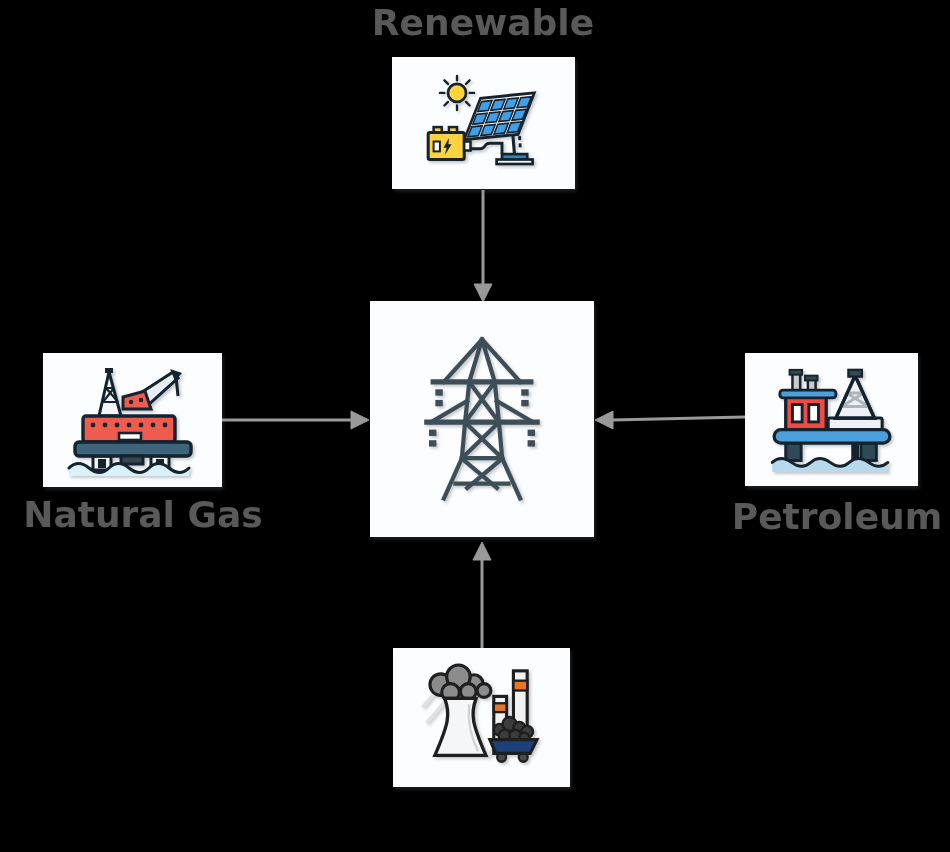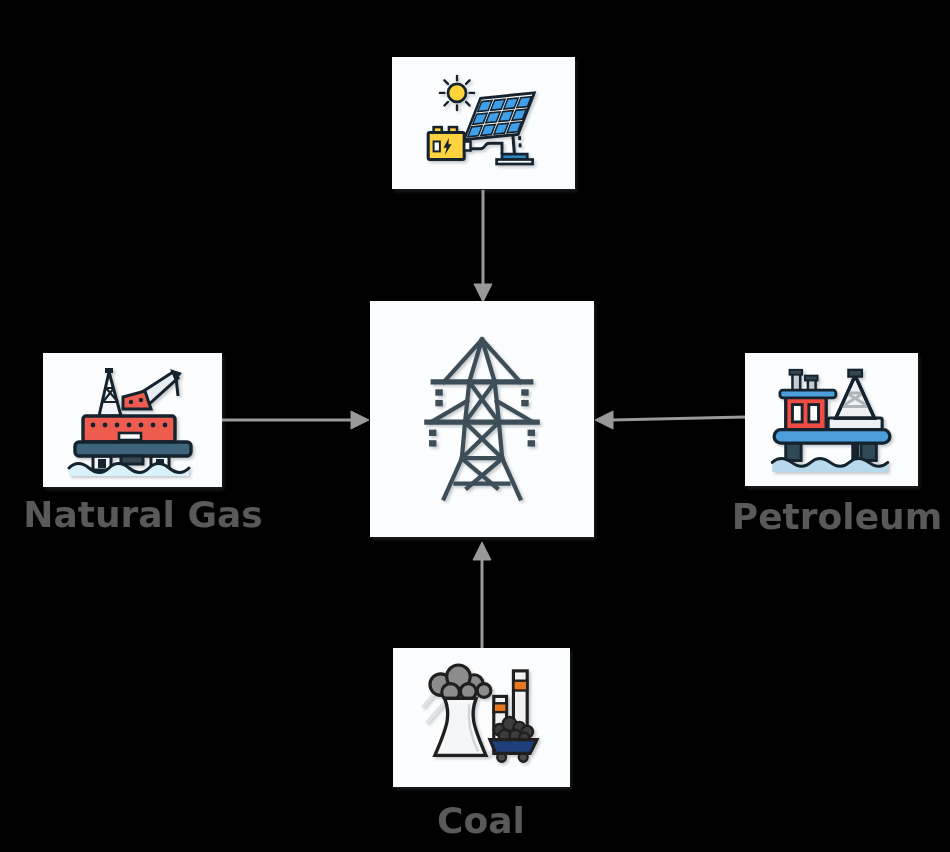--- a/index.html
+++ b/index.html
@@ -61,23 +61,23 @@
         <line x1="745" y1="417" x2="612" y2="420"></line>
         <polygon points="595,420 613,411 613,429" stroke-width="1"></polygon>
       </g>
       <g>
         <line x1="482" y1="648" x2="482" y2="560"></line>
         <polygon points="482,542 473,560 491,560" stroke-width="1"></polygon>
       </g>
     </g>
   </svg>
 
+  <div class="node-label" id="label-renewable">Renewable</div>
   <div class="node-label" id="label-gas">Natural Gas</div>
   <div class="node-label" id="label-petroleum">Petroleum</div>
-  <div class="node-label" id="label-coal">Coal</div>
 
   <div class="node-box" id="box-renewable">
     <svg width="126" height="101" viewBox="0 0 140 112">
 
       <g stroke="#15232e" stroke-width="2.6" stroke-linecap="round">
         <line x1="40" y1="8" x2="40" y2="3"></line>
           <line x1="40" y1="36" x2="40" y2="41"></line>
         <line x1="26" y1="22" x2="21" y2="22"></line>
           <line x1="54" y1="22" x2="59" y2="22"></line>
         <line x1="30" y1="12" x2="26" y2="8"></line>

